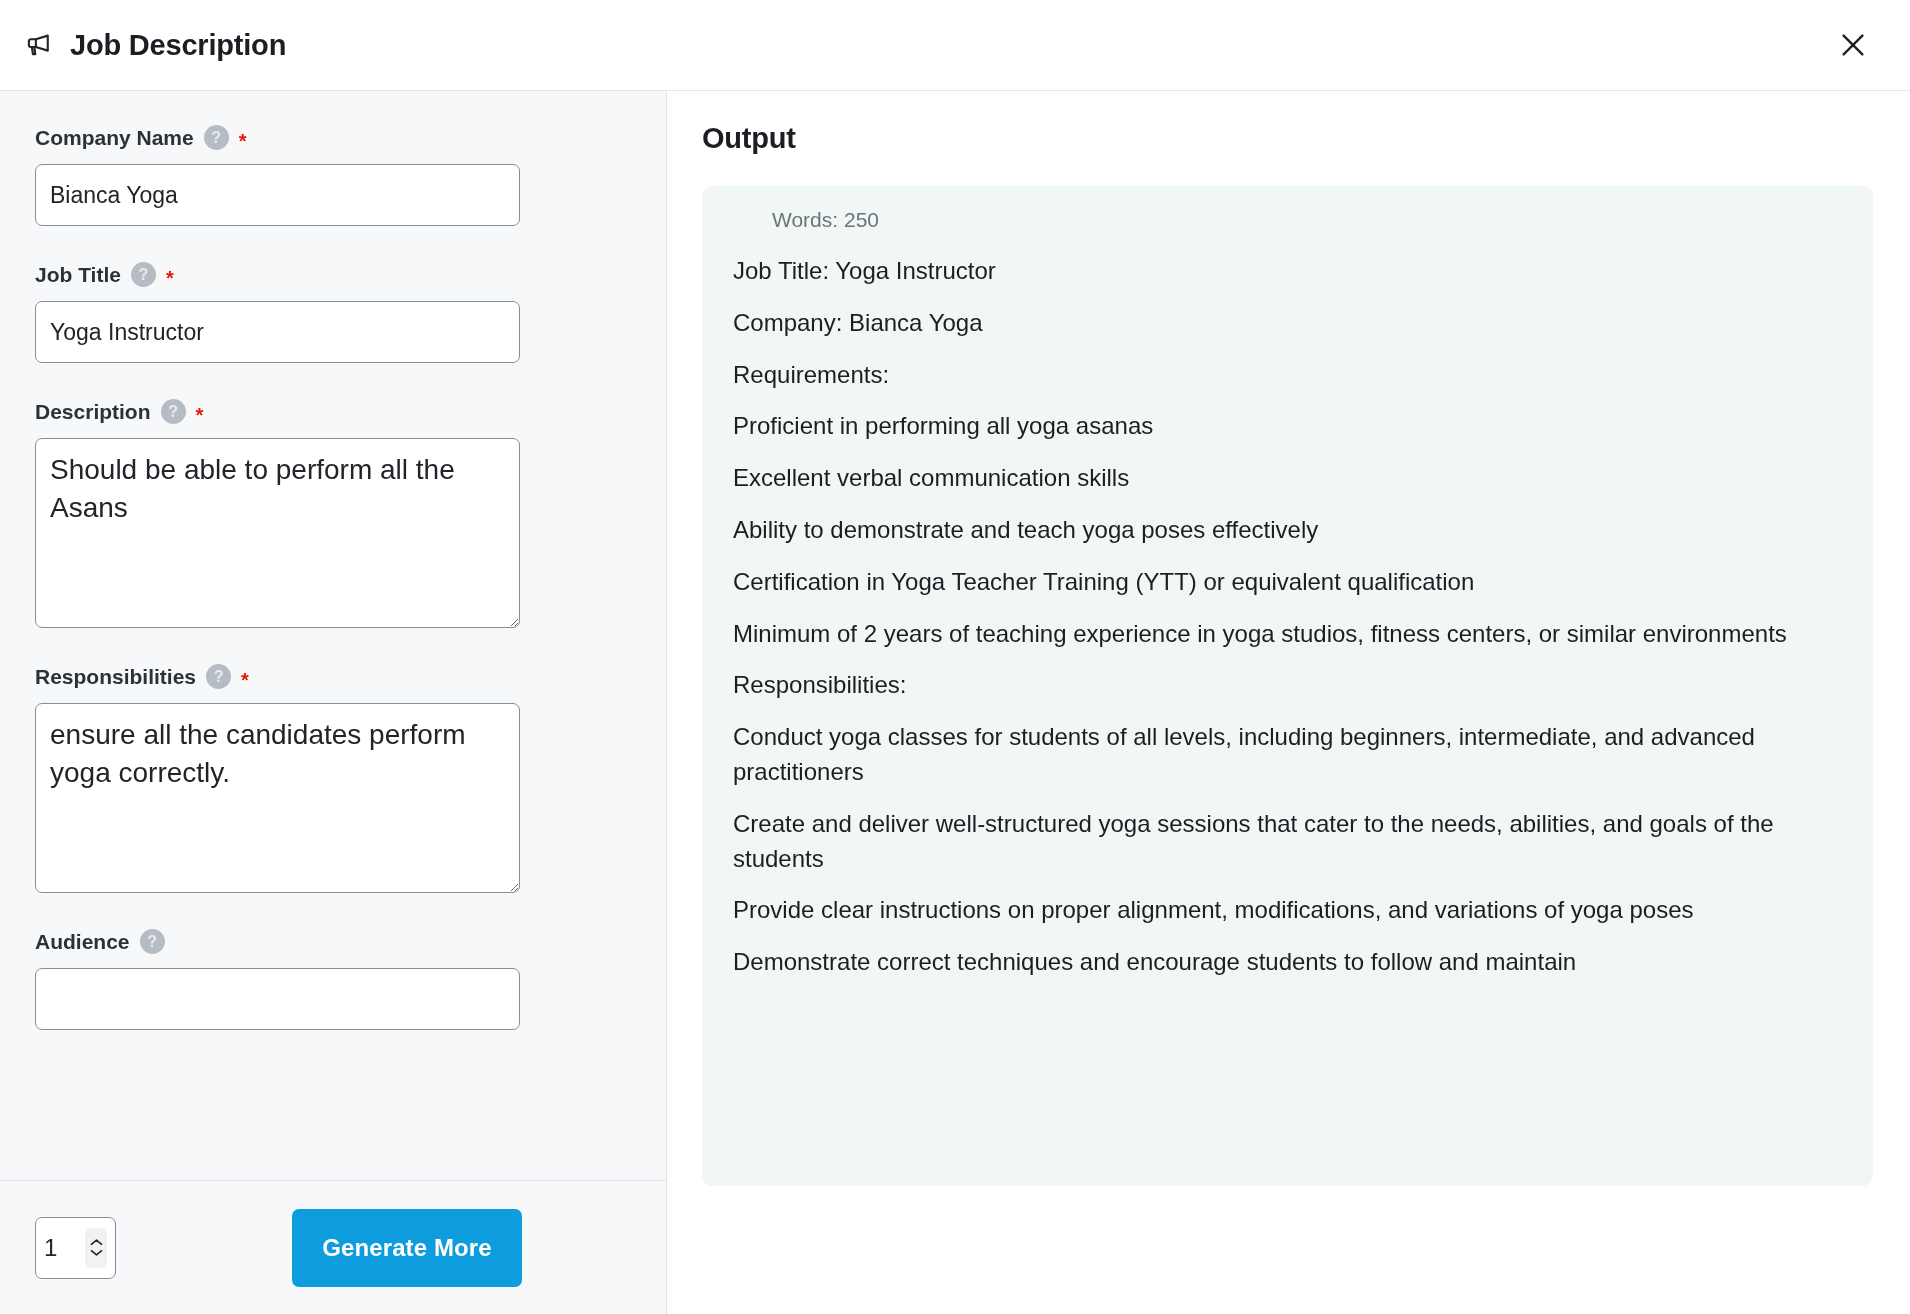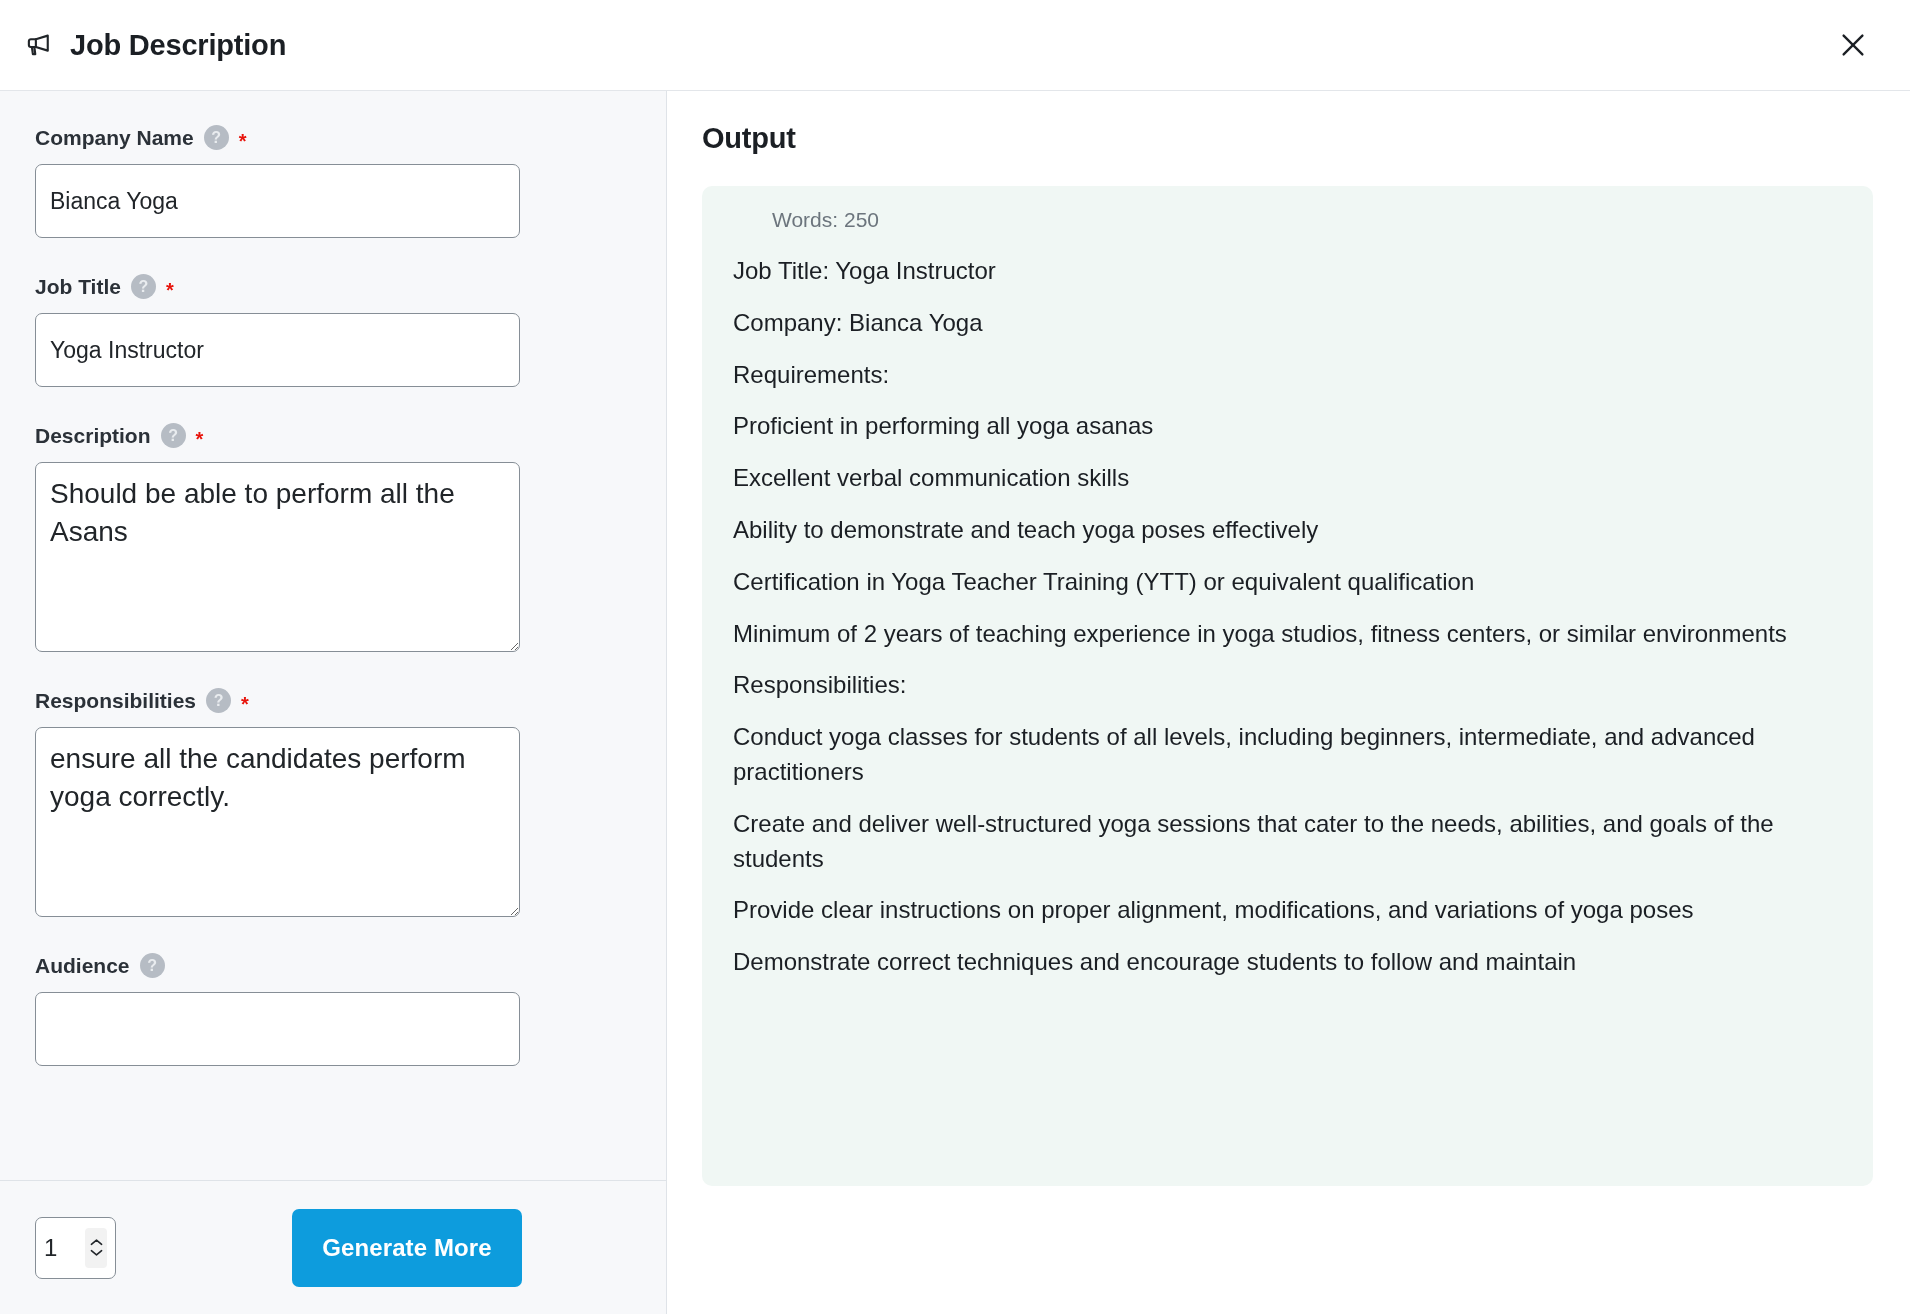--- a/index.html
+++ b/index.html
@@ -117,21 +117,21 @@
   .req-star {
     color: #e8140c;
     font-size: 20px;
     font-weight: bold;
     line-height: 1;
     position: relative;
     top: 3px;
   }
   .text-input {
     width: 485px;
-    height: 74px;
+    height: 62px;
     border: 1px solid #868e96;
     border-radius: 7px;
     background: #ffffff;
     font-family: "Liberation Sans", sans-serif;
     font-size: 23px;
     color: #212529;
     padding: 0 14px;
     outline: none;
     display: block;
   }

